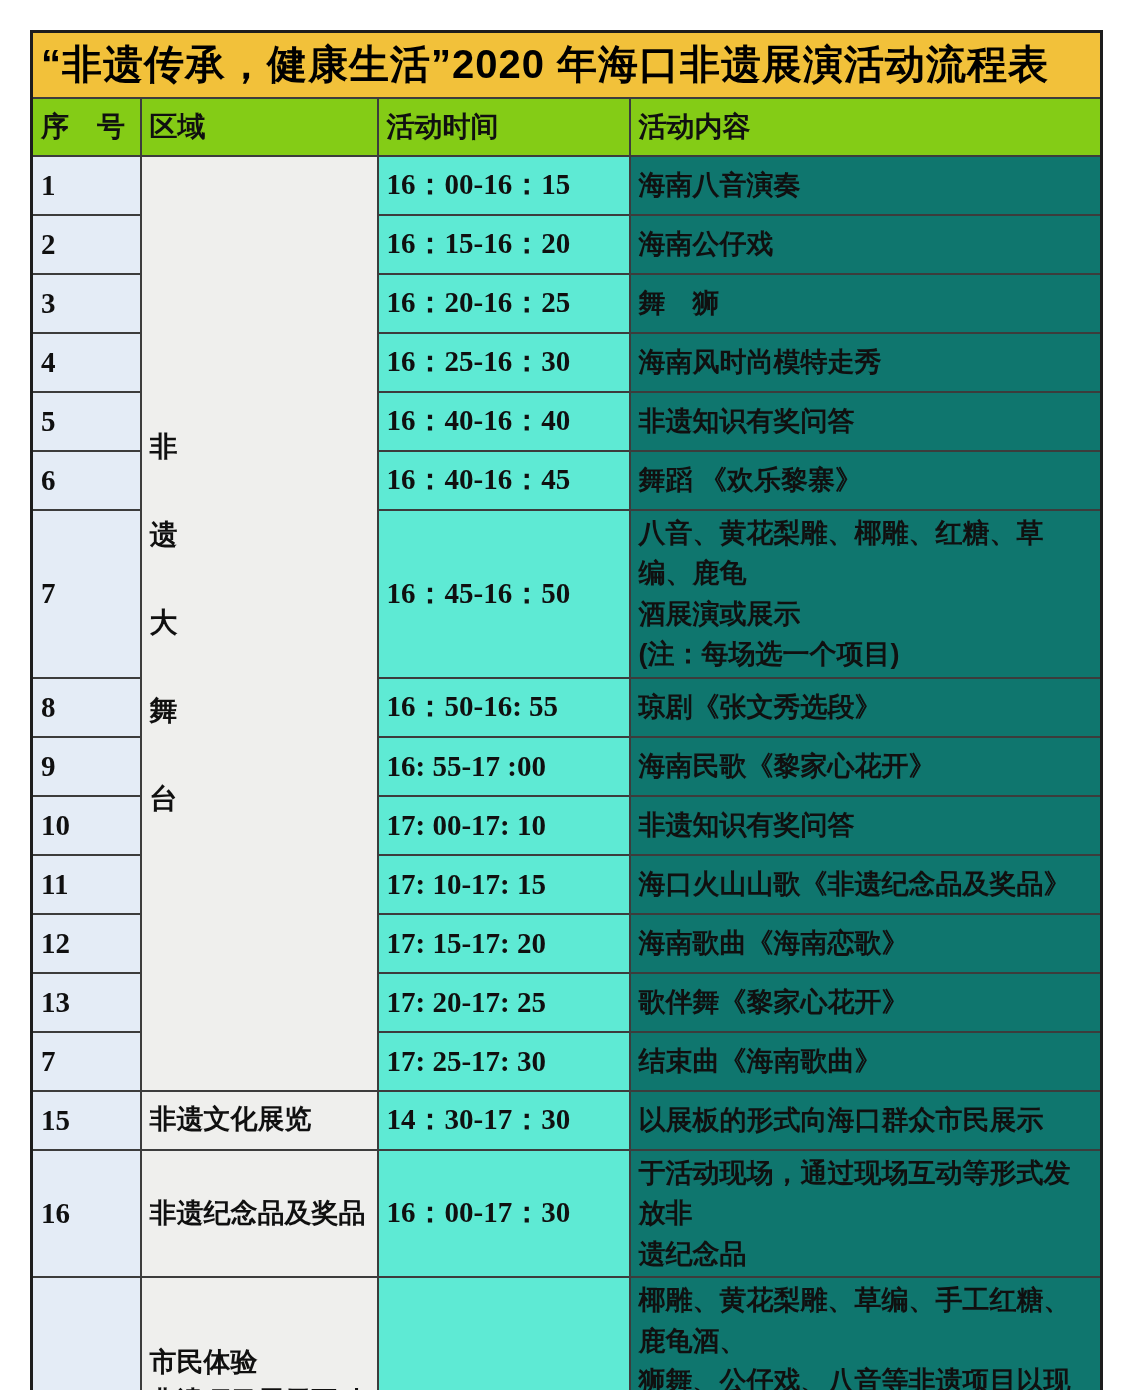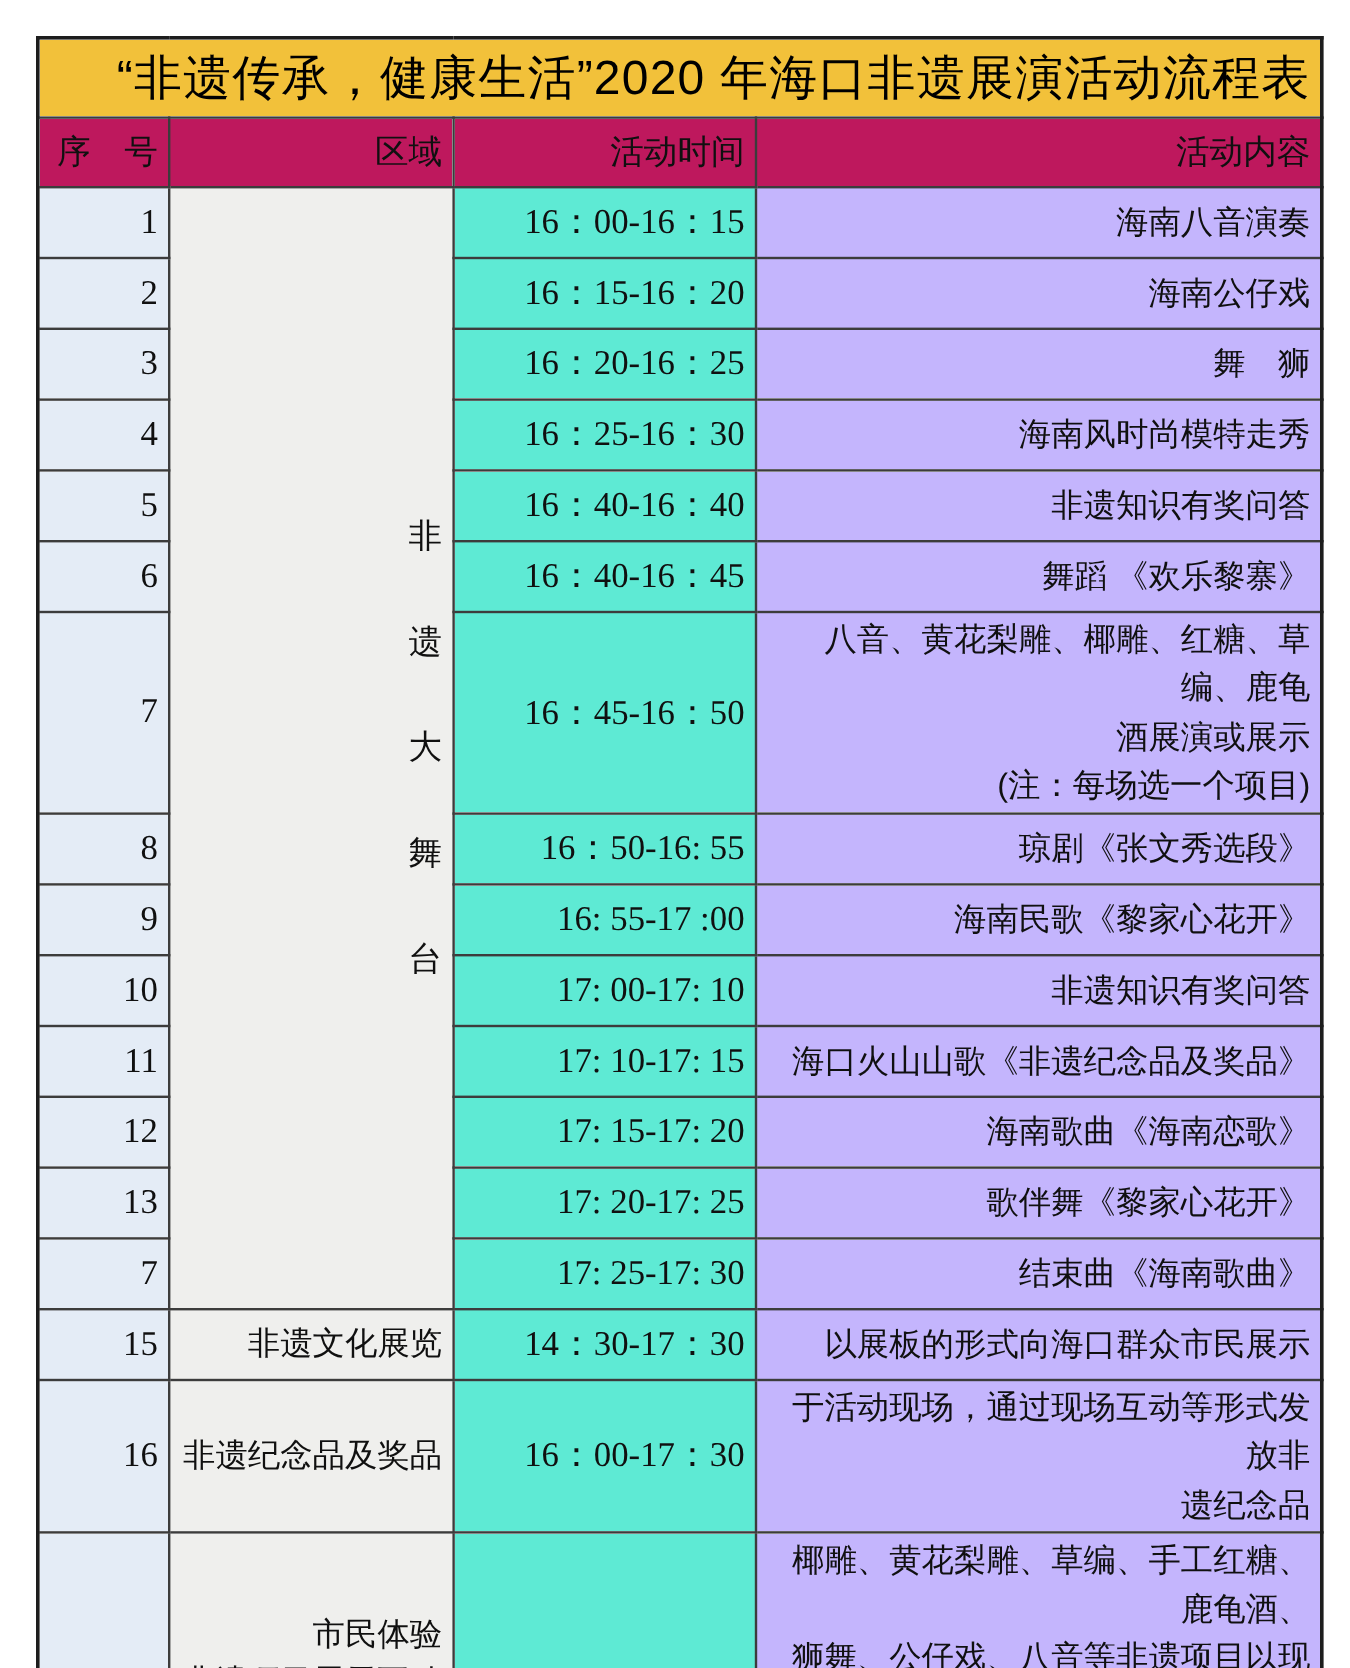--- a/index.html
+++ b/index.html
@@ -7,51 +7,51 @@
     width:1125px;height:1390px;background:#ffffff;position:relative;
     font-family:"Liberation Sans","DejaVu Sans",sans-serif;color:#101010;
   }
   table.schedule{
     position:absolute;left:30px;top:30px;width:1070px;
     border-collapse:collapse;table-layout:fixed;
     border:3px solid #1d1d1d;
   }
   td{
     border:2px solid #3c3c3c;
-    font-weight:normal;text-align:right;vertical-align:middle;
+    font-weight:bold;text-align:left;vertical-align:middle;
     padding:2px 8px;box-sizing:border-box;overflow:hidden;
   }
   
   tr.rt  td{height:66px;}
   tr.rh  td{height:58px;}
   tr.rn  td{height:59px;}
   tr.r7  td{height:104px;}
   tr.r16 td{height:67px;}
   tr.r17 td{height:101px;}
   
   .title-cell{
     background:#F2C13A;font-size:40px;letter-spacing:1px;color:#000;
   }
   .header-cell{
-    background:#be185d;font-size:28px;
+    background:#84cc16;font-size:28px;
   }
   .no-cell{
     background:#E4ECF6;
     font-family:"Liberation Serif","DejaVu Serif",serif;font-size:29px;
   }
   .region-cell{
     background:#EFEFED;font-size:27px;white-space:pre-line;line-height:1.45;
   }
   .time-cell{
     background:#5eead4;
     font-family:"Liberation Serif","DejaVu Serif",serif;font-size:29px;
     white-space:nowrap;
   }
   .content-cell{
-    background:#c4b5fd;font-size:27px;white-space:pre-line;line-height:1.5;
+    background:#0f766e;font-size:27px;white-space:pre-line;line-height:1.5;
   }
   .stage-vertical{
     white-space:pre-line;font-size:28px;line-height:88px;
   }
 </style>
 </head>
 <body>
 
 <table class="schedule">
   <colgroup>

